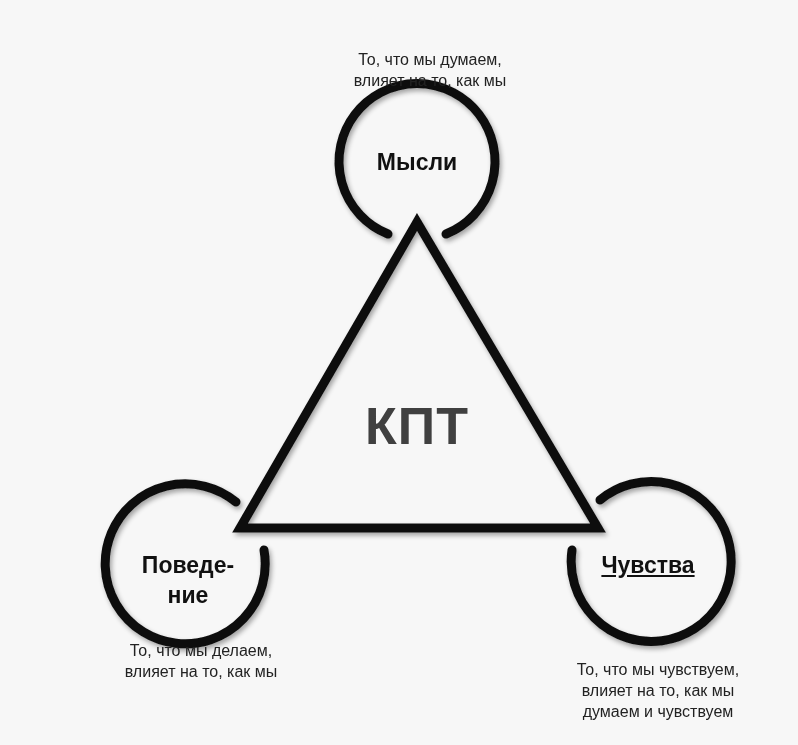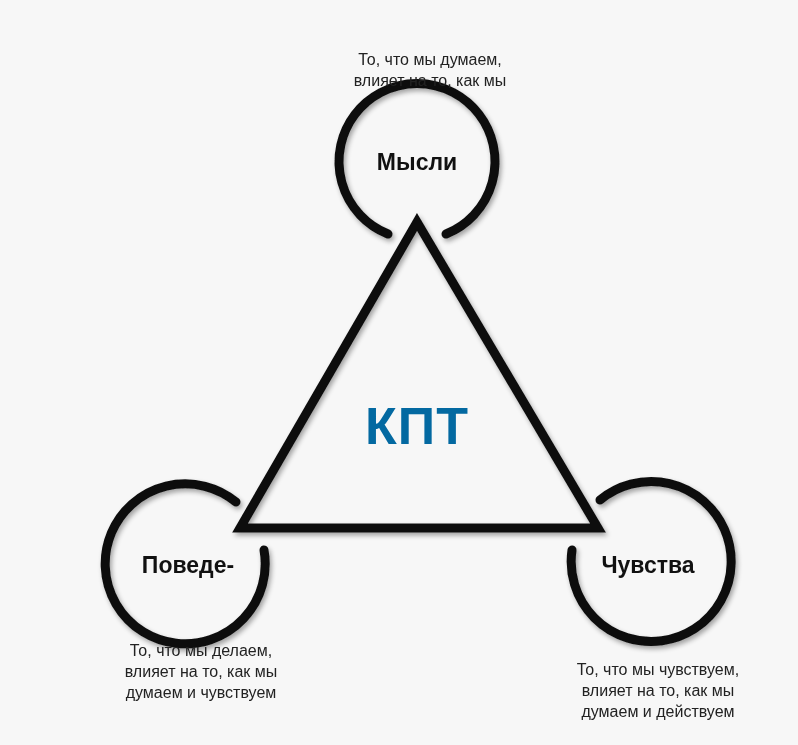--- a/index.html
+++ b/index.html
@@ -1,21 +1,21 @@
 <!DOCTYPE html>
 <html><head>
 <meta charset="utf-8">
 <style>
   html, body { margin:0; padding:0; }
   body { width:798px; height:745px; background:#f7f7f7; position:relative; overflow:hidden; font-family:"Liberation Sans", sans-serif; }
   svg.diagram { position:absolute; left:0; top:0; }
   .caption { position:absolute; text-align:center; font-size:16px; line-height:21px; color:#222; }
   .caption div { white-space:nowrap; }
   .node-label { position:absolute; text-align:center; font-weight:bold; font-size:23px; color:#111; line-height:28px; }
-  .center-label { position:absolute; font-weight:bold; font-size:52px; color:#0369a1; text-align:center; letter-spacing:1px; }
+  .center-label { position:absolute; font-weight:bold; font-size:52px; color:#404040; text-align:center; letter-spacing:1px; }
 </style>
 </head>
 <body>
 
 <svg class="diagram" width="798" height="745" viewBox="0 0 798 745">
   <defs>
     <filter id="sh" x="-10%" y="-10%" width="130%" height="130%">
       <feGaussianBlur in="SourceAlpha" stdDeviation="2.5"></feGaussianBlur>
       <feOffset dx="2" dy="3" result="o"></feOffset>
       <feComponentTransfer>
@@ -43,27 +43,27 @@
   <div>То, что мы думаем,</div>
   <div>влияет на то, как мы</div>
 </div>
 
 <div class="node-label" style="left:337px; top:148px; width:160px;">Мысли</div>
 
 <div class="center-label" style="left:317px; top:396px; width:200px;">КПТ</div>
 
 <div class="node-label" style="left:108px; top:550px; width:160px; line-height:30px;">
   <div>Поведе-</div>
+  <div>ние</div>
 </div>
 
-<div class="node-label" style="left:568px; top:551px; width:160px;">Чувства</div>
+<div class="node-label" style="left:568px; top:551px; width:160px;text-decoration:underline;">Чувства</div>
 
 <div class="caption" style="left:76px; top:640px; width:250px;">
   <div>То, что мы делаем,</div>
   <div>влияет на то, как мы</div>
-  <div>думаем и чувствуем</div>
 </div>
 
 <div class="caption" style="left:528px; top:659px; width:260px;">
   <div>То, что мы чувствуем,</div>
   <div>влияет на то, как мы</div>
-  <div>думаем и действуем</div>
+  <div>думаем и чувствуем</div>
 </div>
 
 </body></html>

